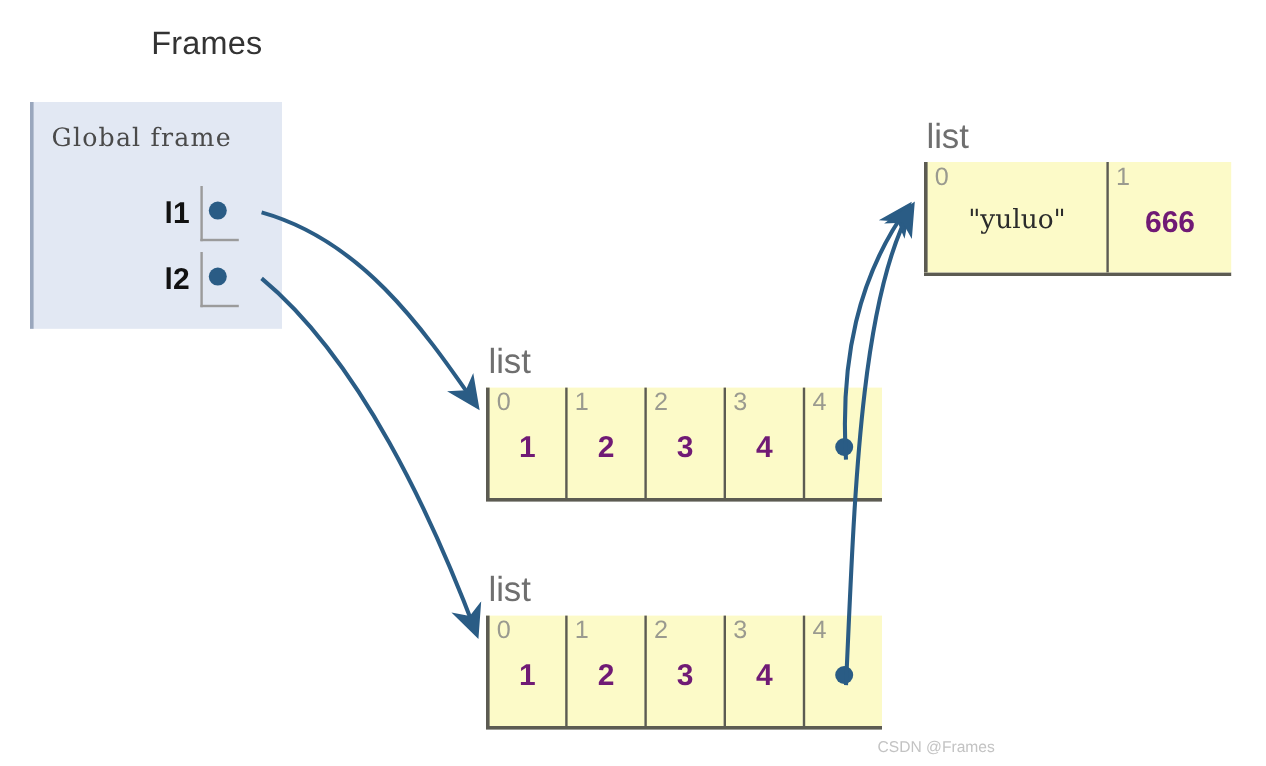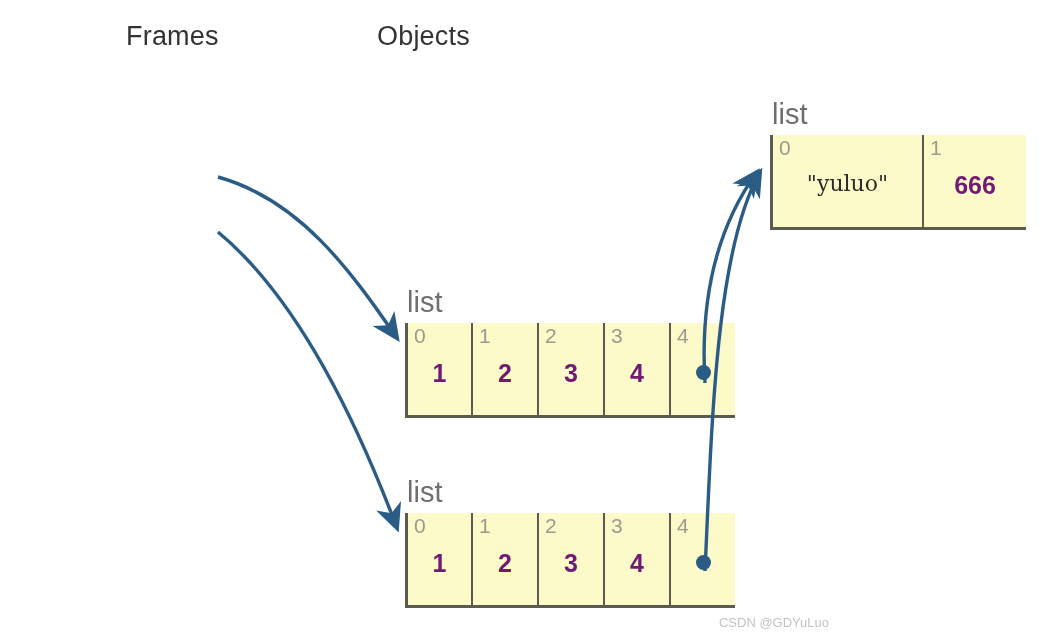--- a/index.html
+++ b/index.html
@@ -194,22 +194,36 @@
     color: #c3c3c3;
     white-space: nowrap;
   }
 </style>
 </head>
 <body>
 
 <div id="stage">
 
   <div class="col-heading" id="heading-frames">Frames</div>
-  <div class="col-heading" id="heading-objects">Objects</div>
-
+
+  <div id="global-frame">
+    <div id="global-frame-title">Global frame</div>
+
+    <div class="var-row" id="var-row-0">
+      <span class="var-name">l1</span>
+      <span class="var-slot"></span>
+      <span class="var-dot"></span>
+    </div>
+
+    <div class="var-row" id="var-row-1">
+      <span class="var-name">l2</span>
+      <span class="var-slot"></span>
+      <span class="var-dot"></span>
+    </div>
+  </div>
 
   <div class="obj" id="obj-list-a">
     <div class="obj-type">list</div>
     <div class="list-row">
       <div class="cell">
         <span class="cell-index">0</span>
         <span class="cell-value">1</span>
       </div>
       <div class="cell">
         <span class="cell-index">1</span>
@@ -279,14 +293,14 @@
 
     <path d="M 218,177 C 300,200 350,270 397,338" fill="none" stroke="#2a5c85" stroke-width="3.4" marker-end="url(#ah)"></path>
 
     <path d="M 218,232 C 300,300 360,430 397,528" fill="none" stroke="#2a5c85" stroke-width="3.4" marker-end="url(#ah)"></path>
 
     <path d="M 705,383 C 700,300 715,230 757,172" fill="none" stroke="#2a5c85" stroke-width="3.4" marker-end="url(#ah)"></path>
 
     <path d="M 705,571 C 712,420 716,250 760,172" fill="none" stroke="#2a5c85" stroke-width="3.4" marker-end="url(#ah)"></path>
   </svg>
 
-  <div id="watermark">CSDN @GDYuLuo</div>
+  <div id="watermark">CSDN @Frames</div>
 </div>
 
 </body></html>

